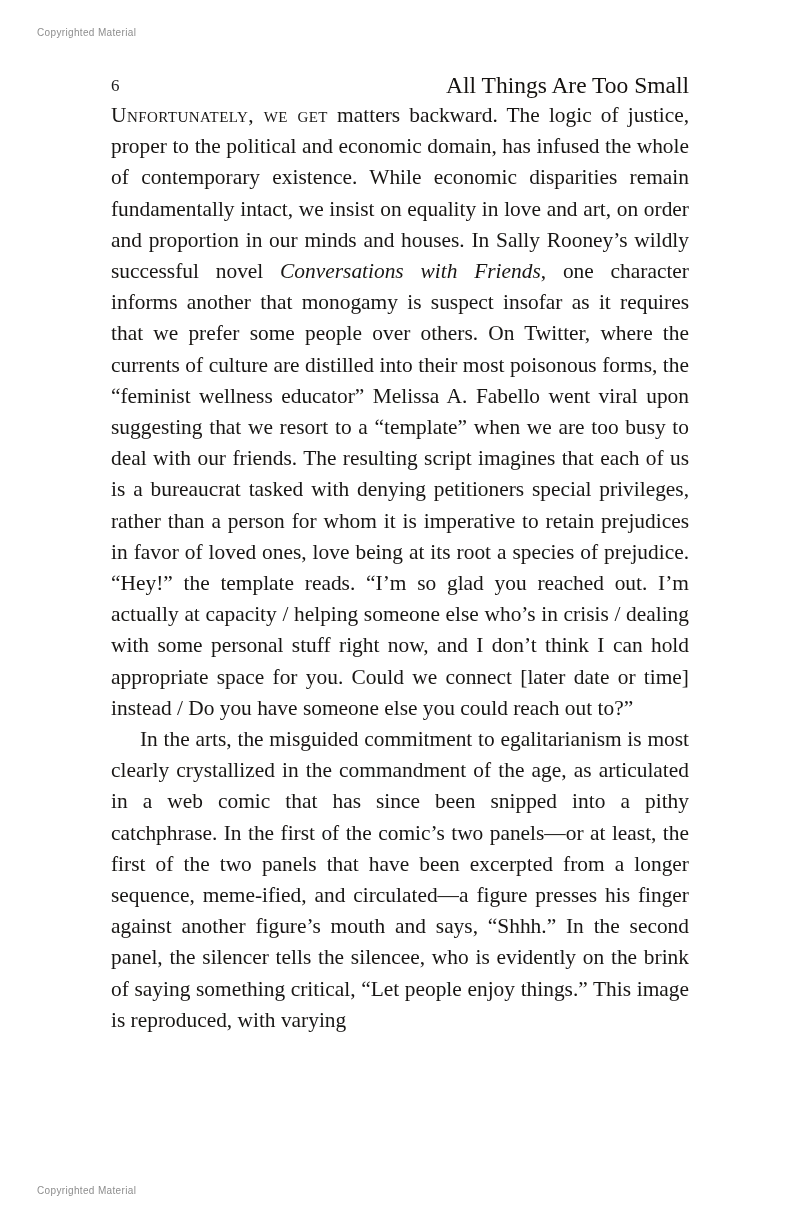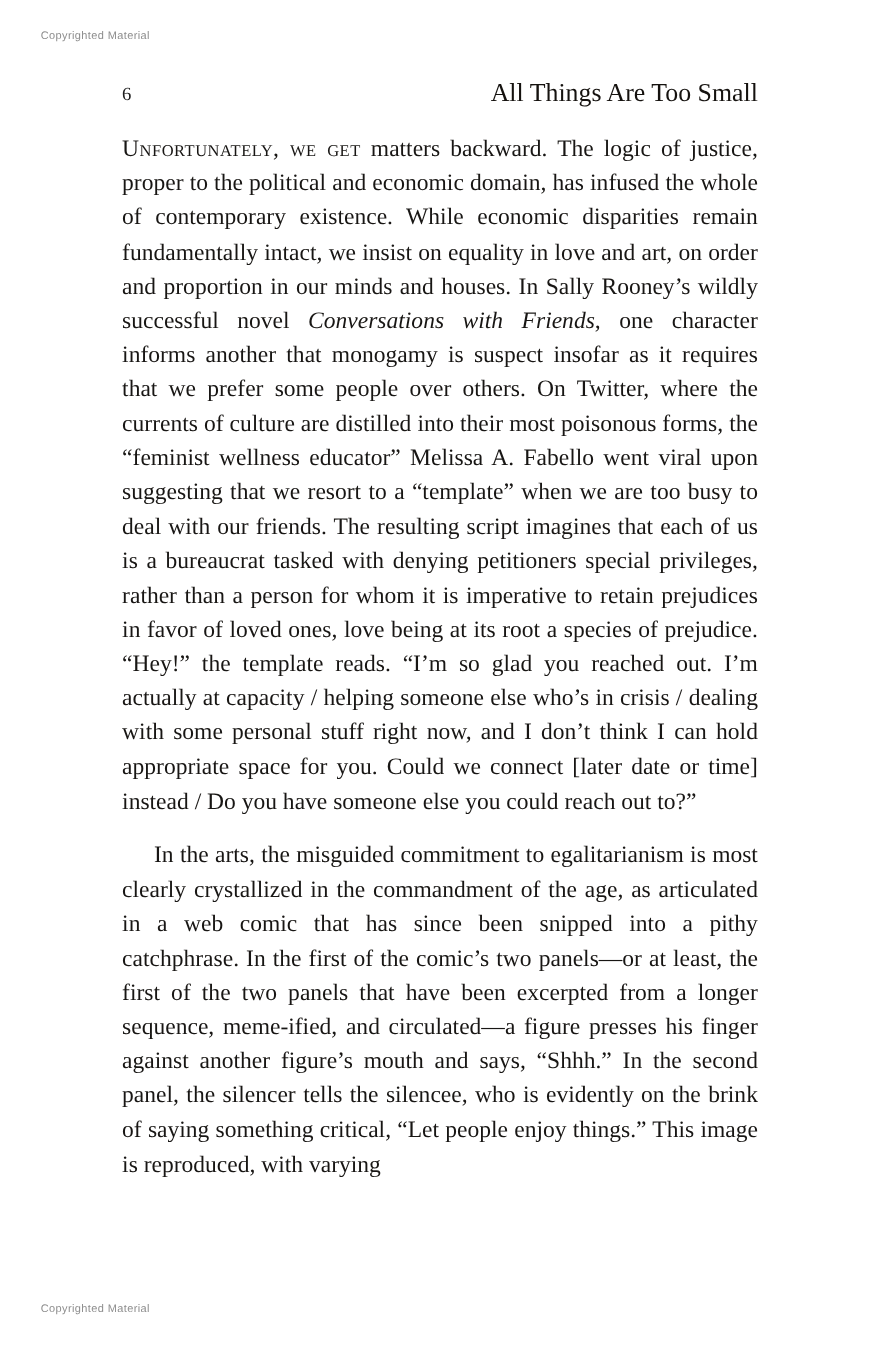--- a/index.html
+++ b/index.html
@@ -65,34 +65,34 @@
     font-size: 23.5px;
     line-height: 30px;
     color: #15120f;
     white-space: nowrap;
   }
 
   
   .textblock {
     position: absolute;
     left: 111px;
-    top: 120px;
+    top: 100px;
     width: 578px;
   }
   .para {
     margin: 0;
     font-size: 21.4px;
     line-height: 31.2px;
     text-align: justify;
     text-justify: inter-word;
     hyphens: manual;
     -webkit-hyphens: manual;
     color: #181614;
   }
-  .para + .para { margin-top: 18px; }
+  .para + .para { margin-top: 0; }
   .para.indent { text-indent: 29px; }
 
   .smallcaps {
     font-variant: small-caps;
     letter-spacing: 0.45px;
   }
   .italic { font-style: italic; }
 </style>
 </head>
 <body>

